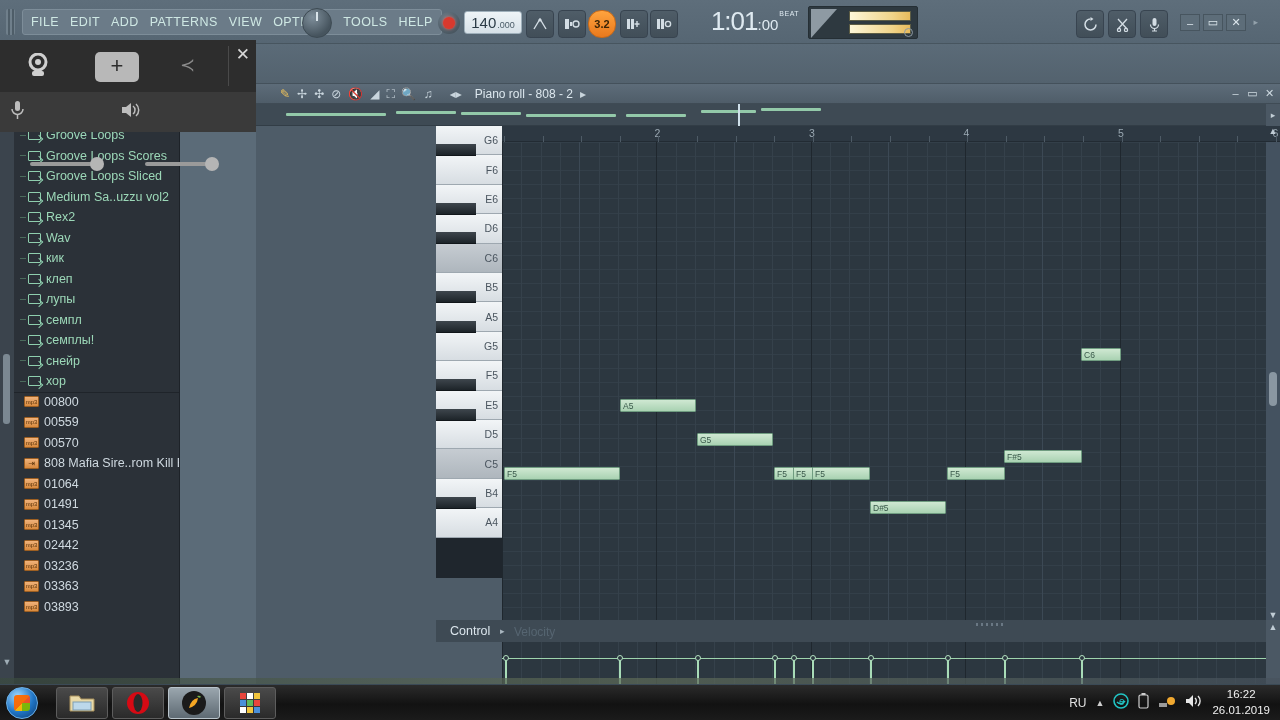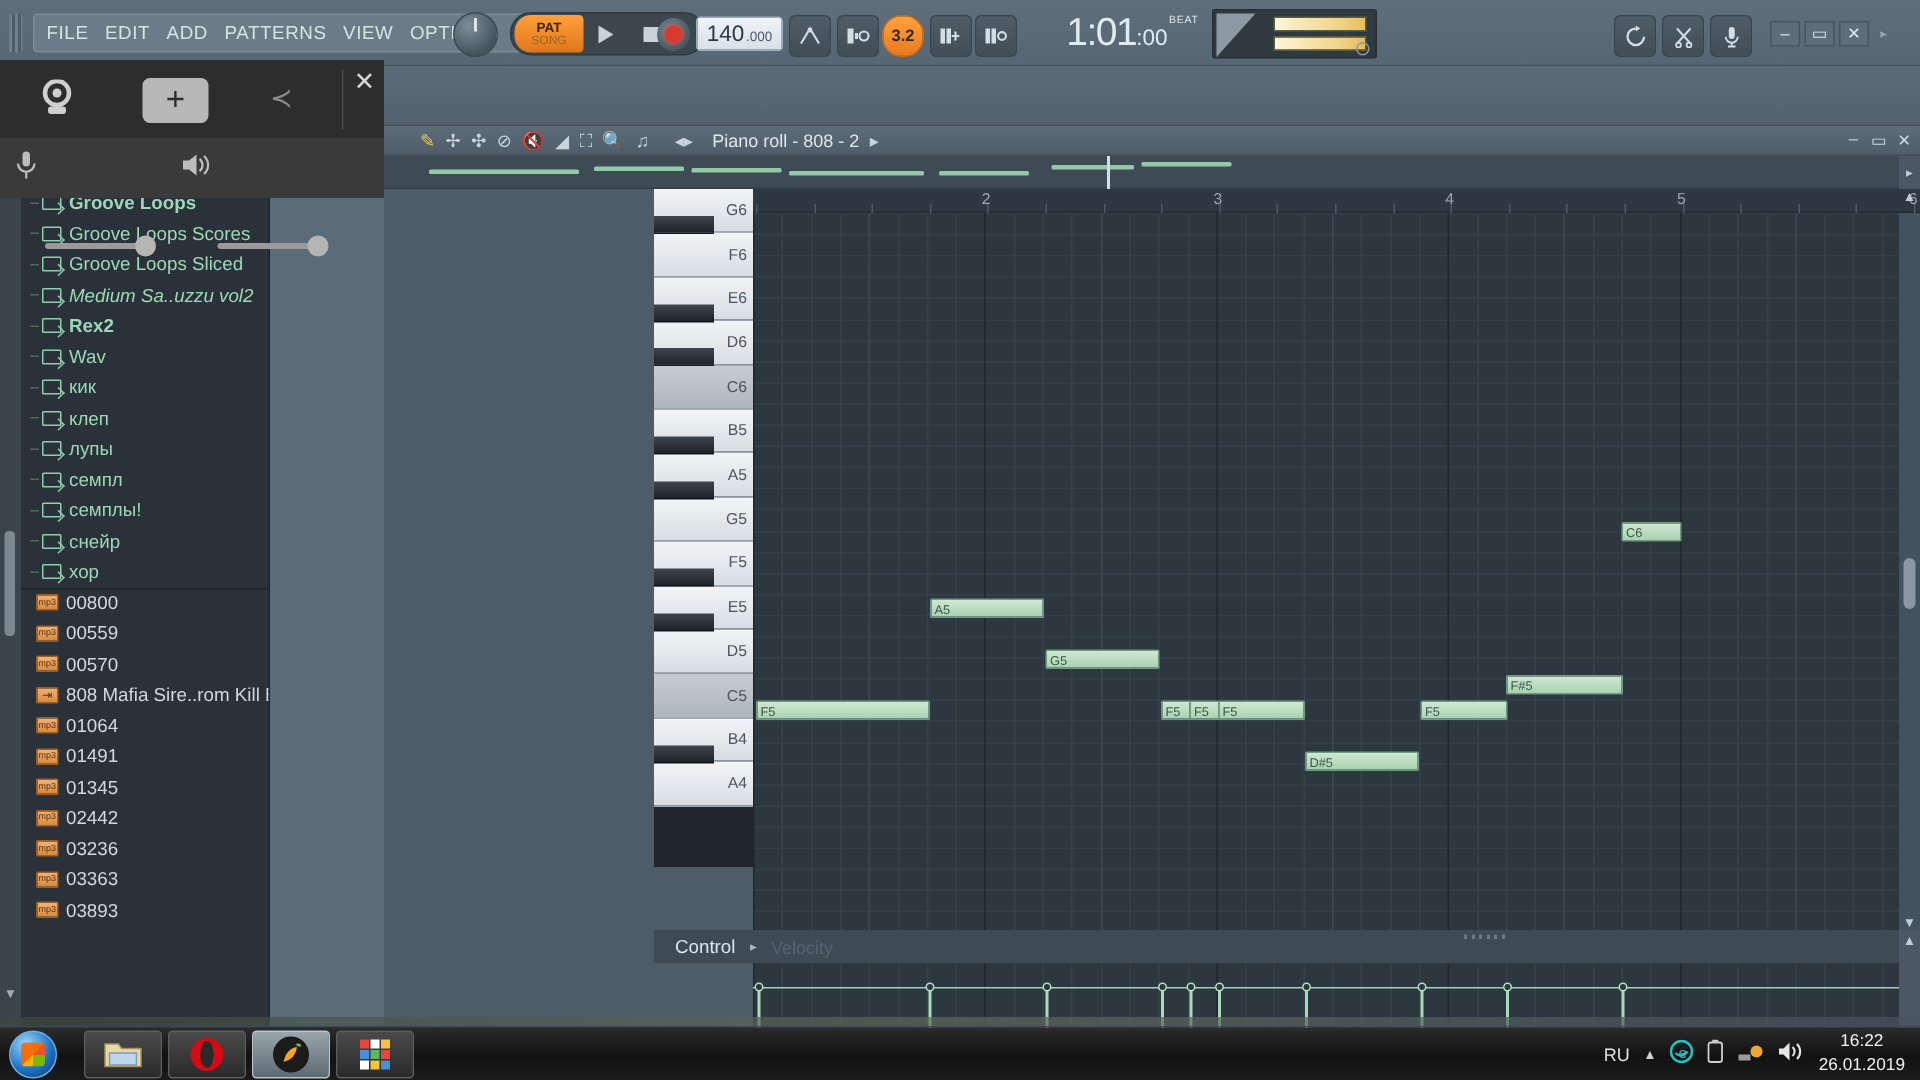--- a/index.html
+++ b/index.html
@@ -375,32 +375,20 @@
         <span class="mi">ADD</span>
         <span class="mi">PATTERNS</span>
         <span class="mi">VIEW</span>
         <span class="mi">OPTIONS</span>
         <span class="mi">TOOLS</span>
         <span class="mi">HELP</span>
       </div>
 
       <div class="knob-big" style="left:302px;top:8px;width:30px;height:30px;"></div>
 
-      <div class="transport">
-        <div class="patsong">
-          <span class="p1">PAT</span>
-          <span class="p2">SONG</span>
-        </div>
-        <div class="tbtn">
-            <div class="play-tri"></div>
-          </div>
-        <div class="tbtn">
-            <div class="stop-sq"></div>
-          </div>
-      </div>
 
       <div class="rec-btn">
           <div class="rec-dot"></div>
         </div>
 
       <div class="tempo">
         <span class="big">140</span>
         <span class="sml">.000</span>
       </div>
 
@@ -617,41 +605,41 @@
           <div class="br-item folder" style="position: relative;">
             <span class="treeline"></span>
             <span class="ico-folder"></span>
             <span>Apple Loops</span>
           </div>
           <div class="br-item folder" style="position: relative;">
             <span class="treeline"></span>
             <span class="ico-folder"></span>
             <span>DrumKitsup..Kit (WAV)</span>
           </div>
-          <div class="br-item folder" style="position: relative; font-weight: bold;">
+          <div class="br-item folder" style="position: relative;">
             <span class="treeline"></span>
             <span class="ico-folder"></span>
             <span>Groove Loops</span>
           </div>
           <div class="br-item folder" style="position: relative;">
             <span class="treeline"></span>
             <span class="ico-folder"></span>
             <span>Groove Loops Scores</span>
           </div>
           <div class="br-item folder" style="position: relative;">
             <span class="treeline"></span>
             <span class="ico-folder"></span>
             <span>Groove Loops Sliced</span>
           </div>
-          <div class="br-item folder" style="position: relative; font-style: italic;">
+          <div class="br-item folder" style="position: relative;">
             <span class="treeline"></span>
             <span class="ico-folder"></span>
             <span>Medium Sa..uzzu vol2</span>
           </div>
-          <div class="br-item folder" style="position: relative; font-weight: bold;">
+          <div class="br-item folder" style="position: relative;">
             <span class="treeline"></span>
             <span class="ico-folder"></span>
             <span>Rex2</span>
           </div>
           <div class="br-item folder" style="position: relative;">
             <span class="treeline"></span>
             <span class="ico-folder"></span>
             <span>Wav</span>
           </div>
           <div class="br-item folder" style="position: relative;">

